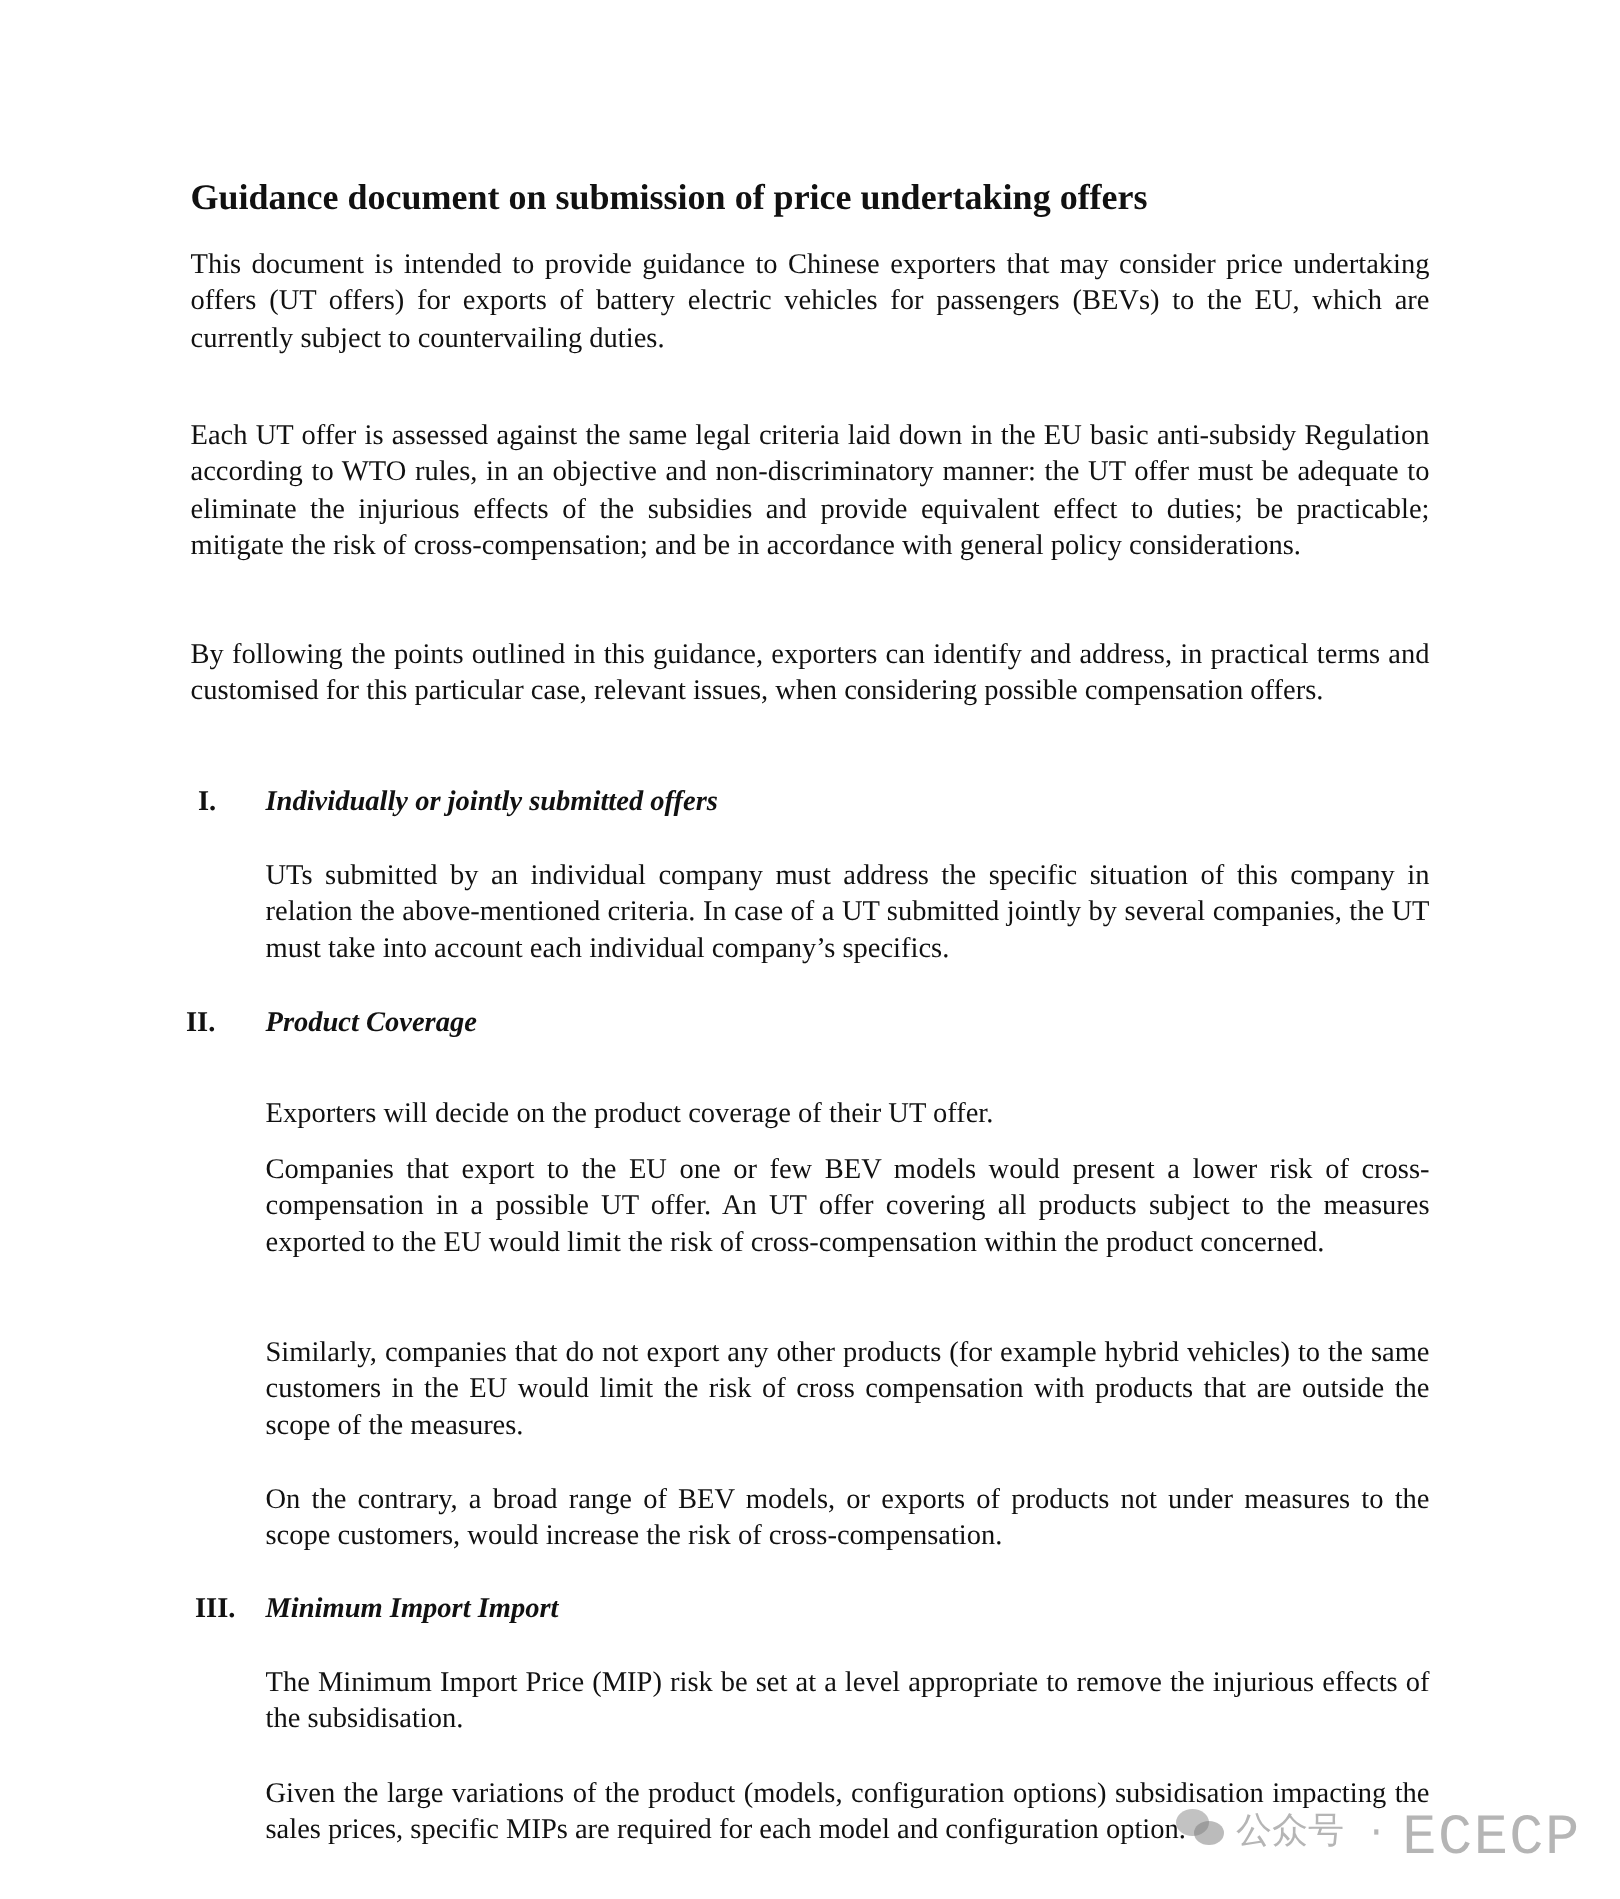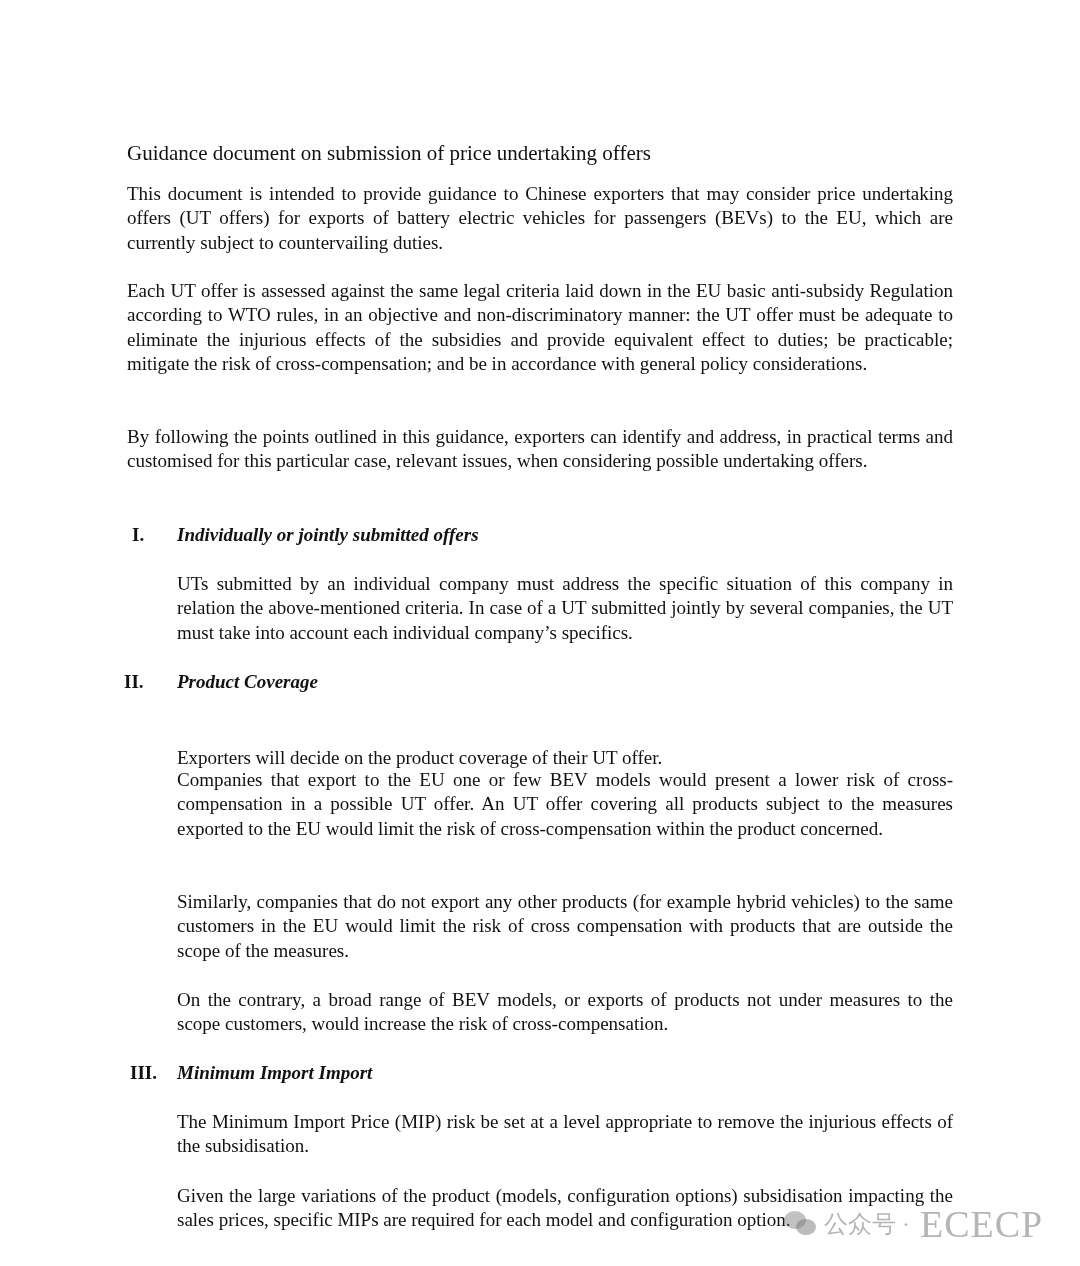--- a/index.html
+++ b/index.html
@@ -1,52 +1,52 @@
 <!DOCTYPE html>
 <html><head>
 <meta charset="utf-8">
 <style>
   html, body { margin: 0; padding: 0; background: #ffffff; }
   body { width: 1080px; height: 1266px; position: relative; overflow: hidden;
          font-family: "Liberation Serif", "DejaVu Serif", serif; color: #111; }
-  .title { position: absolute; left: 127px; top: 141px; font-size: 21px; font-weight: normal; margin: 0; }
+  .title { position: absolute; left: 127px; top: 119px; font-size: 24px; font-weight: bold; margin: 0; }
   .para { position: absolute; margin: 0; font-size: 19px; line-height: 24.4px; text-align: justify; text-align-last: left; }
   .full { left: 127px; width: 826px; }
   .ind { left: 177px; width: 776px; }
   .sec { position: absolute; font-size: 19px; font-weight: bold; line-height: 24px; margin: 0; }
   .sec .num { position: absolute; }
   .sec .lbl { position: absolute; left: 177px; white-space: nowrap; font-style: italic; }
-  .watermark { position: absolute; left: 784px; top: 1204px; height: 40px; display: flex; align-items: center;
-               font-family: Liberation Serif, serif; color: rgba(120,120,120,0.55); }
+  .watermark { position: absolute; left: 784px; top: 1204px; height: 40px; display: flex; align-items: flex-start;
+               font-family: Liberation Mono, monospace; color: rgba(120,120,120,0.55); }
   .wm-icon { width: 34px; height: 30px; position: relative; margin-right: 6px; }
   .wm-icon .b1 { position: absolute; left: 0; top: 2px; width: 22px; height: 18px; border-radius: 50%; background: rgba(120,120,120,0.45); }
   .wm-icon .b2 { position: absolute; left: 12px; top: 10px; width: 20px; height: 16px; border-radius: 50%; background: rgba(120,120,120,0.5); }
   .wm-cn { font-size: 24px; margin-right: 10px; }
   .wm-name { font-size: 38px; letter-spacing: 1px; }
 </style>
 </head>
 <body>
 
 <h1 class="title">Guidance document on submission of price undertaking offers</h1>
 
-<p class="para full" style="top:182px">This document is intended to provide guidance to Chinese exporters that may consider price undertaking offers (UT offers) for exports of battery electric vehicles for passengers (BEVs) to the EU, which are currently subject to countervailing duties.</p>
+<p class="para full" style="top:165px">This document is intended to provide guidance to Chinese exporters that may consider price undertaking offers (UT offers) for exports of battery electric vehicles for passengers (BEVs) to the EU, which are currently subject to countervailing duties.</p>
 <p class="para full" style="top:279px">Each UT offer is assessed against the same legal criteria laid down in the EU basic anti-subsidy Regulation according to WTO rules, in an objective and non-discriminatory manner: the UT offer must be adequate to eliminate the injurious effects of the subsidies and provide equivalent effect to duties; be practicable; mitigate the risk of cross-compensation; and be in accordance with general policy considerations.</p>
-<p class="para full" style="top:425px">By following the points outlined in this guidance, exporters can identify and address, in practical terms and customised for this particular case, relevant issues, when considering possible undertaking offers.</p>
+<p class="para full" style="top:425px">By following the points outlined in this guidance, exporters can identify and address, in practical terms and customised for this particular case, relevant issues, when considering possible compensation offers.</p>
 
 <div class="sec" style="top:523px; left:0; width:100%">
   <span class="num" style="left:132px">I.</span>
   <span class="lbl">Individually or jointly submitted offers</span>
 </div>
 <p class="para ind" style="top:572px">UTs submitted by an individual company must address the specific situation of this company in relation the above-mentioned criteria. In case of a UT submitted jointly by several companies, the UT must take into account each individual company’s specifics.</p>
 
 <div class="sec" style="top:670px; left:0; width:100%">
   <span class="num" style="left:124px">II.</span>
   <span class="lbl">Product Coverage</span>
 </div>
-<p class="para ind" style="top:746px">Exporters will decide on the product coverage of their UT offer.</p>
+<p class="para ind" style="top:731px">Exporters will decide on the product coverage of their UT offer.</p>
 <p class="para ind" style="top:768px">Companies that export to the EU one or few BEV models would present a lower risk of cross-compensation in a possible UT offer. An UT offer covering all products subject to the measures exported to the EU would limit the risk of cross-compensation within the product concerned.</p>
 <p class="para ind" style="top:890px">Similarly, companies that do not export any other products (for example hybrid vehicles) to the same customers in the EU would limit the risk of cross compensation with products that are outside the scope of the measures.</p>
 <p class="para ind" style="top:988px">On the contrary, a broad range of BEV models, or exports of products not under measures to the scope customers, would increase the risk of cross-compensation.</p>
 
 <div class="sec" style="top:1061px; left:0; width:100%">
   <span class="num" style="left:130px">III.</span>
   <span class="lbl">Minimum Import Import</span>
 </div>
 <p class="para ind" style="top:1110px">The Minimum Import Price (MIP) risk be set at a level appropriate to remove the injurious effects of the subsidisation.</p>
 <p class="para ind" style="top:1184px">Given the large variations of the product (models, configuration options) subsidisation impacting the sales prices, specific MIPs are required for each model and configuration option.</p>

